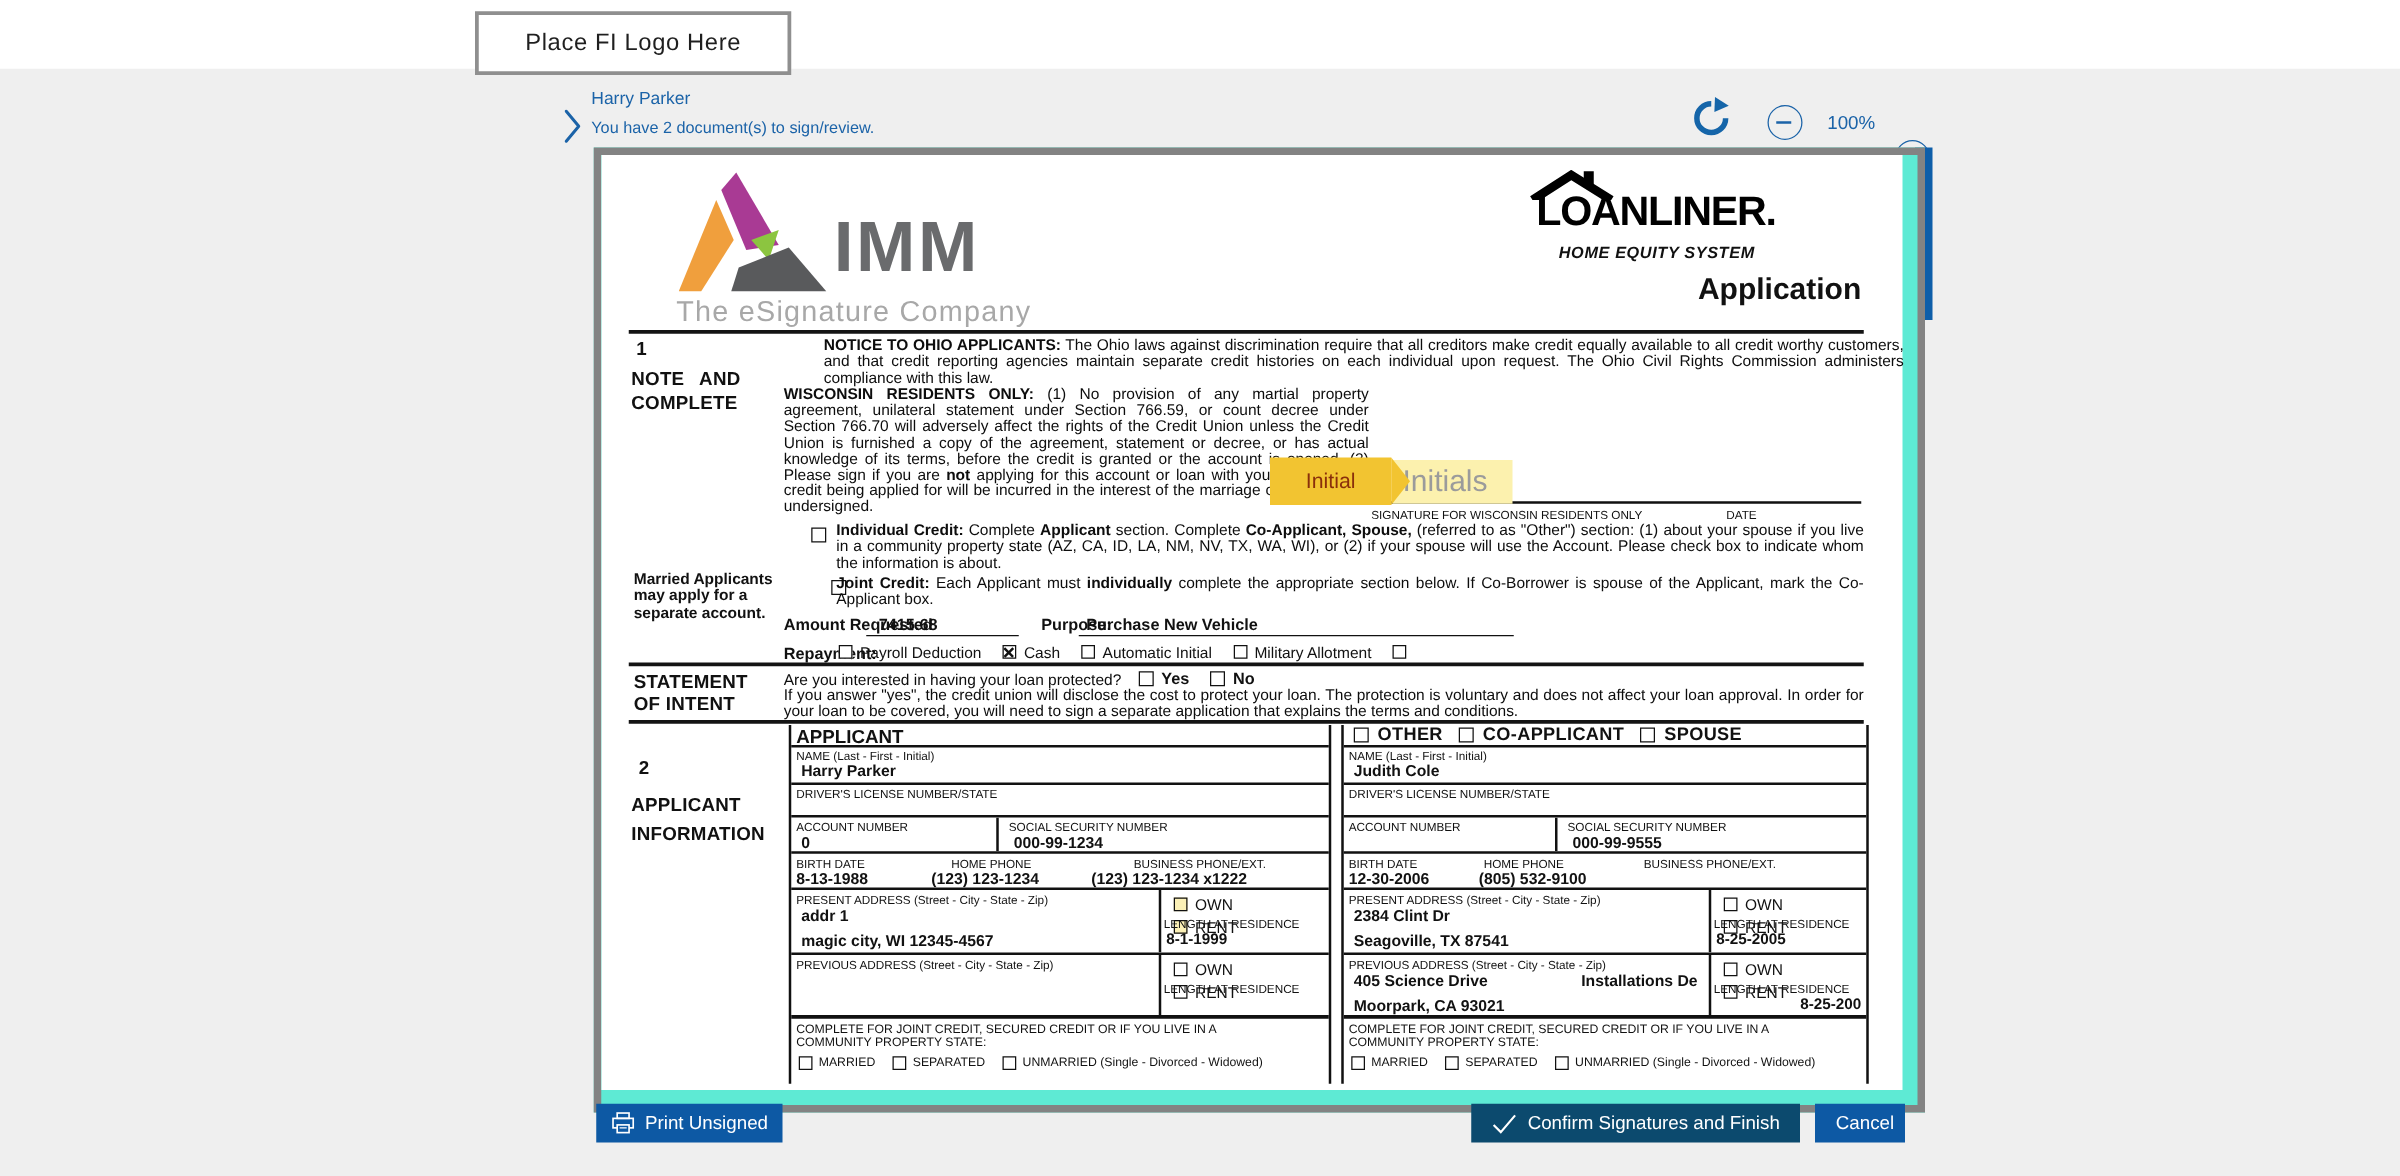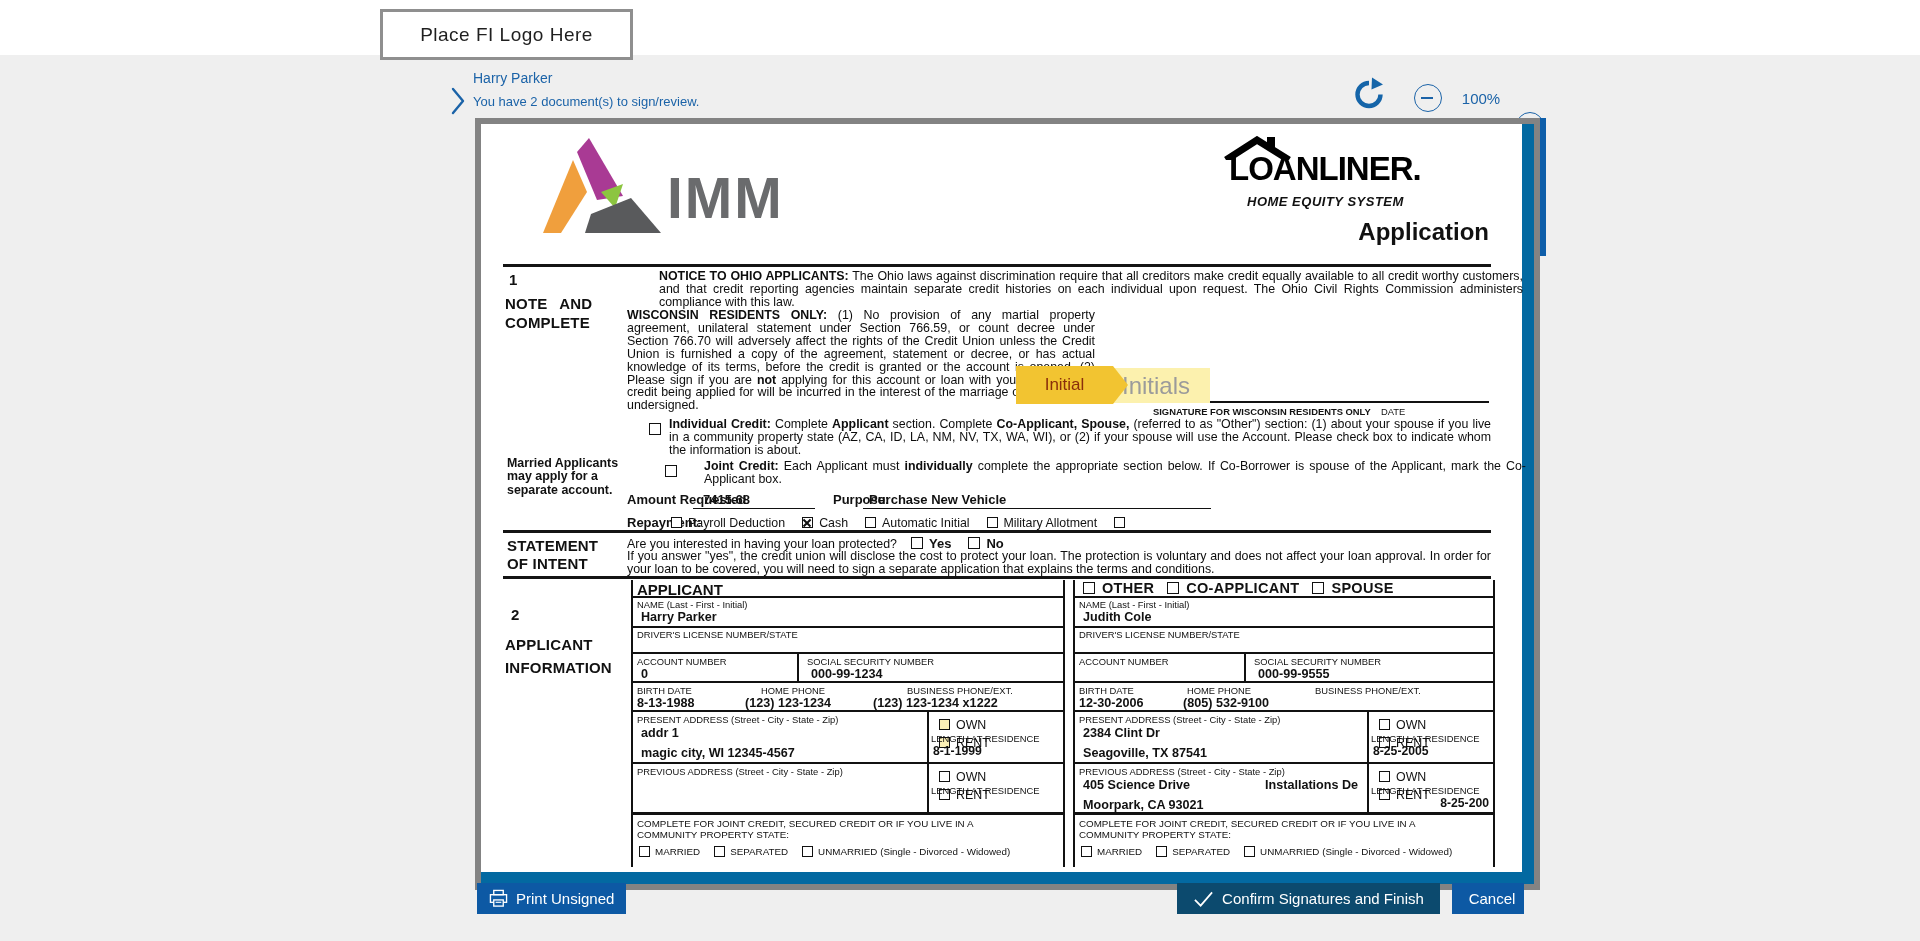--- a/index.html
+++ b/index.html
@@ -12,21 +12,21 @@
            display:flex;align-items:center;justify-content:center;font-size:19px;color:#1f1f1f;letter-spacing:.5px;}
   
   .blue{color:#1b63a8;}
   .user-name{left:473px;top:70px;font-size:14px;}
   .notice{left:473px;top:94px;font-size:13px;}
   .circle-btn{width:28px;height:28px;border:1.6px solid #1b63a8;border-radius:50%;box-sizing:border-box;position:relative;}
   .circle-btn .h{position:absolute;left:6px;top:12px;width:12px;height:2px;background:#1b63a8;}
   .circle-btn .v{position:absolute;left:12px;top:6px;width:2px;height:12px;background:#1b63a8;}
   .zoom-pct{font-size:15px;color:#1b63a8;}
   
-  .doc{left:475px;top:118px;width:1053px;height:760px;border:6px solid #838383;background:#0369a1;
+  .doc{left:475px;top:118px;width:1053px;height:760px;border:6px solid #838383;background:#5eead4;
        box-sizing:content-box;overflow:hidden;}
   .page{position:relative;width:1041px;height:748px;background:#fff;}
   .thumb{left:1532px;top:118px;width:14px;height:138px;background:#0e5ea9;}
   .rule{background:#141414;height:3px;}
   .doc-text{font-size:12.4px;line-height:12.9px;text-align:justify;color:#0d0d0d;}
   .b{font-weight:bold;}
   .sec-label{font-size:15px;font-weight:bold;letter-spacing:.2px;}
   
   .imm-word{font-size:57px;font-weight:bold;color:#6a6b6d;letter-spacing:2px;line-height:1;}
   .imm-tag{font-size:23px;color:#a8a8a8;letter-spacing:1px;}
@@ -106,20 +106,21 @@
       
       <div class="abs" style="left:62px;top:12px;">
         <svg width="122" height="100" viewBox="0 0 122 100">
           <polygon points="0,97 30,24 44,56 18,97" fill="#f09f3d"></polygon>
           <polygon points="34,16 46,2 80,60 54,64" fill="#a93a94"></polygon>
           <polygon points="58,56 80,48 72,72" fill="#8cc540"></polygon>
           <polygon points="48,78 88,62 118,97 42,97" fill="#595a5c"></polygon>
         </svg>
       </div>
       <div class="abs imm-word" style="left:186px;top:46px;">IMM</div>
+      <div class="abs imm-tag" style="left:60px;top:112px;">The eSignature Company</div>
 
       
       <div class="abs" style="left:742px;top:14px;width:268px;height:124px;">
         <svg class="abs" style="left:0;top:-2px;" width="96" height="24" viewBox="0 0 96 24">
           <polyline points="3,24 34,4 66,24" fill="none" stroke="#000" stroke-width="7"></polyline>
           <rect x="44" y="1" width="8" height="11" fill="#000"></rect>
         </svg>
         <div class="abs ll-brand" style="left:6px;top:14px;">LOANLINER.</div>
         <div class="abs ll-sys" style="left:24px;top:56px;">HOME EQUITY SYSTEM</div>
         <div class="abs ll-app" style="right:2px;top:80px;">Application</div>
@@ -141,33 +142,33 @@
       </div>
 
       
       <div class="abs init-field">
         <span>Initials</span>
       </div>
       <div class="abs init-tag">
         <span>Initial</span>
       </div>
       <div class="abs" style="left:632px;top:277px;width:376px;border-top:2px solid #111;"></div>
-      <div class="abs small-cap" style="left:672px;top:282px;font-weight:bold;">SIGNATURE FOR WISCONSIN RESIDENTS ONLY</div>
+      <div class="abs small-cap" style="left:616px;top:282px;">SIGNATURE FOR WISCONSIN RESIDENTS ONLY</div>
       <div class="abs small-cap" style="left:900px;top:282px;">DATE</div>
 
       
       <div class="abs b" style="left:26px;top:333px;width:116px;font-size:12.4px;line-height:13.4px;">Married Applicants may apply for a separate account.</div>
 
       <span class="abs cb" style="left:168px;top:297px;width:12px;height:12px;"></span>
       <div class="abs doc-text" style="left:188px;top:294px;width:822px;">
         <span class="b">Individual Credit:</span><span>  Complete </span><span class="b">Applicant</span><span> section.  Complete </span><span class="b">Co-Applicant, Spouse,</span><span> (referred to as "Other") section: (1) about your spouse if you live in a community property state (AZ, CA, ID, LA, NM, NV, TX, WA, WI), or (2) if your spouse will use the Account.  Please check box to indicate whom the information is about.</span>
       </div>
 
       <span class="abs cb" style="left:168px;top:339px;width:12px;height:12px;"></span>
-      <div class="abs doc-text" style="left:188px;top:336px;width:822px;margin-left:35px;">
+      <div class="abs doc-text" style="left:188px;top:336px;width:822px;">
         <span class="b">Joint Credit:</span><span> Each Applicant must </span><span class="b">individually</span><span> complete the appropriate section below.   If Co-Borrower is spouse of the Applicant, mark the Co-Applicant box.</span>
       </div>
 
       
       <div class="abs b" style="left:146px;top:368px;font-size:13px;">Amount Requested</div>
       <div class="abs b" style="left:222px;top:368px;font-size:13px;">7415.68</div>
       <div class="abs" style="left:212px;top:384px;width:122px;border-bottom:1.6px solid #111;"></div>
       <div class="abs b" style="left:352px;top:368px;font-size:13px;">Purpose:</div>
       <div class="abs b" style="left:388px;top:368px;font-size:13px;">Purchase New Vehicle</div>
       <div class="abs" style="left:382px;top:384px;width:348px;border-bottom:1.6px solid #111;"></div>

